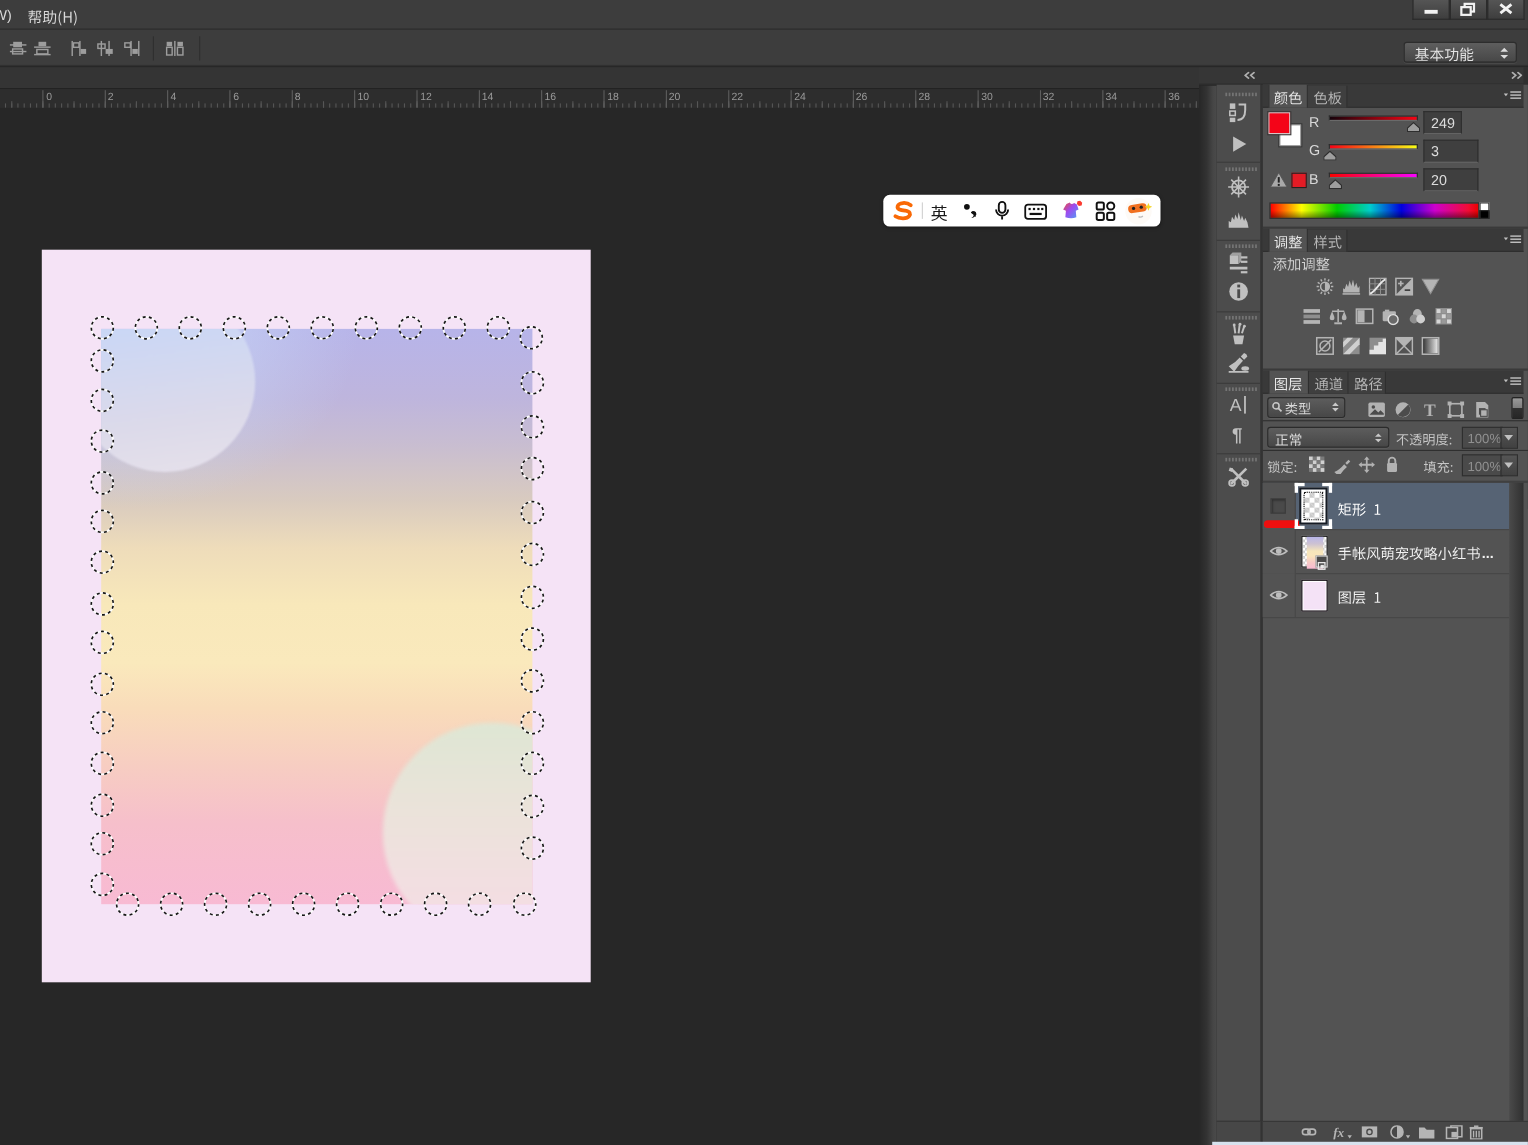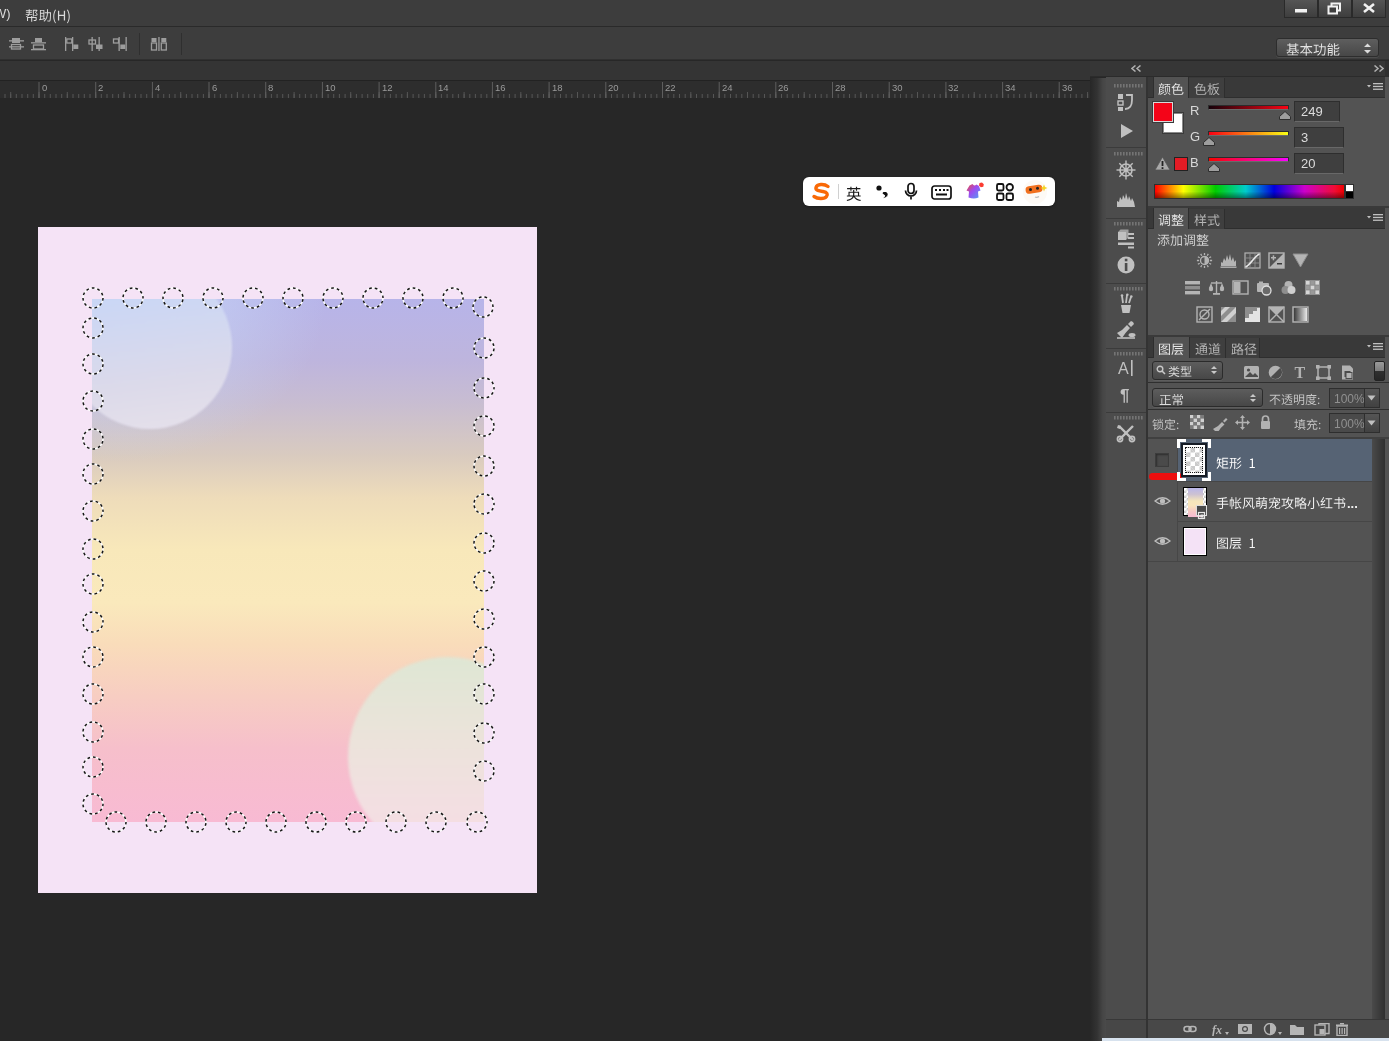--- a/index.html
+++ b/index.html
@@ -627,21 +627,21 @@
     <rect x="6" y="3.8" width="10" height="1.3" fill="#c0c0c0"></rect>
     <rect x="6" y="6.6" width="10" height="1.3" fill="#c0c0c0"></rect>
   </svg>
 <div style="position:absolute;left:1163px;top:113px;width:20px;height:20px;background:#fff;border:1px solid #8a8a8a;outline:1px solid #3a3a3a;"></div>
 <div style="position:absolute;left:1153px;top:102px;width:20px;height:20px;background:#f40418;border:1px solid #d8d8d8;outline:1px solid #3a3a3a;"></div>
 <div style="position:absolute;left:1190px;top:103px;color:#d8d8d8;font-size:13px;">R</div>
 <div style="position:absolute;left:1208px;top:105px;width:81px;height:5px;background:linear-gradient(90deg,#16020a,#f90314);border:1px solid #2c2c2c;border-bottom-color:#6a6a6a;"></div>
 <svg width="12" height="9" style="position:absolute;left:1279px;top:111px">
     <path d="M6 0.5 L11.5 5.5 L11.5 8.5 L0.5 8.5 L0.5 5.5 Z" fill="#9e9e9e" stroke="#2e2e2e" stroke-width="1"></path>
   </svg>
-<div style="position:absolute;left:1294px;top:101px;width:46px;height:21px;background:#3f3f3f;border:1px solid #2e2e2e;border-bottom-color:#686868;color:#dcdcdc;font-size:13px;padding:2px 0 0 6px;">249</div>
+<div style="position:absolute;left:1294px;top:101px;width:35px;height:21px;background:#3f3f3f;border:1px solid #2e2e2e;border-bottom-color:#686868;color:#dcdcdc;font-size:13px;padding:2px 0 0 6px;">249</div>
 <div style="position:absolute;left:1190px;top:129px;color:#d8d8d8;font-size:13px;">G</div>
 <div style="position:absolute;left:1208px;top:131px;width:81px;height:5px;background:linear-gradient(90deg,#f90014,#f9ff14);border:1px solid #2c2c2c;border-bottom-color:#6a6a6a;"></div>
 <svg width="12" height="9" style="position:absolute;left:1203px;top:137px">
     <path d="M6 0.5 L11.5 5.5 L11.5 8.5 L0.5 8.5 L0.5 5.5 Z" fill="#9e9e9e" stroke="#2e2e2e" stroke-width="1"></path>
   </svg>
 <div style="position:absolute;left:1294px;top:127px;width:50px;height:21px;background:#3f3f3f;border:1px solid #2e2e2e;border-bottom-color:#686868;color:#dcdcdc;font-size:13px;padding:2px 0 0 6px;">3</div>
 <div style="position:absolute;left:1190px;top:155px;color:#d8d8d8;font-size:13px;">B</div>
 <div style="position:absolute;left:1208px;top:157px;width:81px;height:5px;background:linear-gradient(90deg,#f90300,#f903ff);border:1px solid #2c2c2c;border-bottom-color:#6a6a6a;"></div>
 <svg width="12" height="9" style="position:absolute;left:1208px;top:163px">
     <path d="M6 0.5 L11.5 5.5 L11.5 8.5 L0.5 8.5 L0.5 5.5 Z" fill="#9e9e9e" stroke="#2e2e2e" stroke-width="1"></path>

